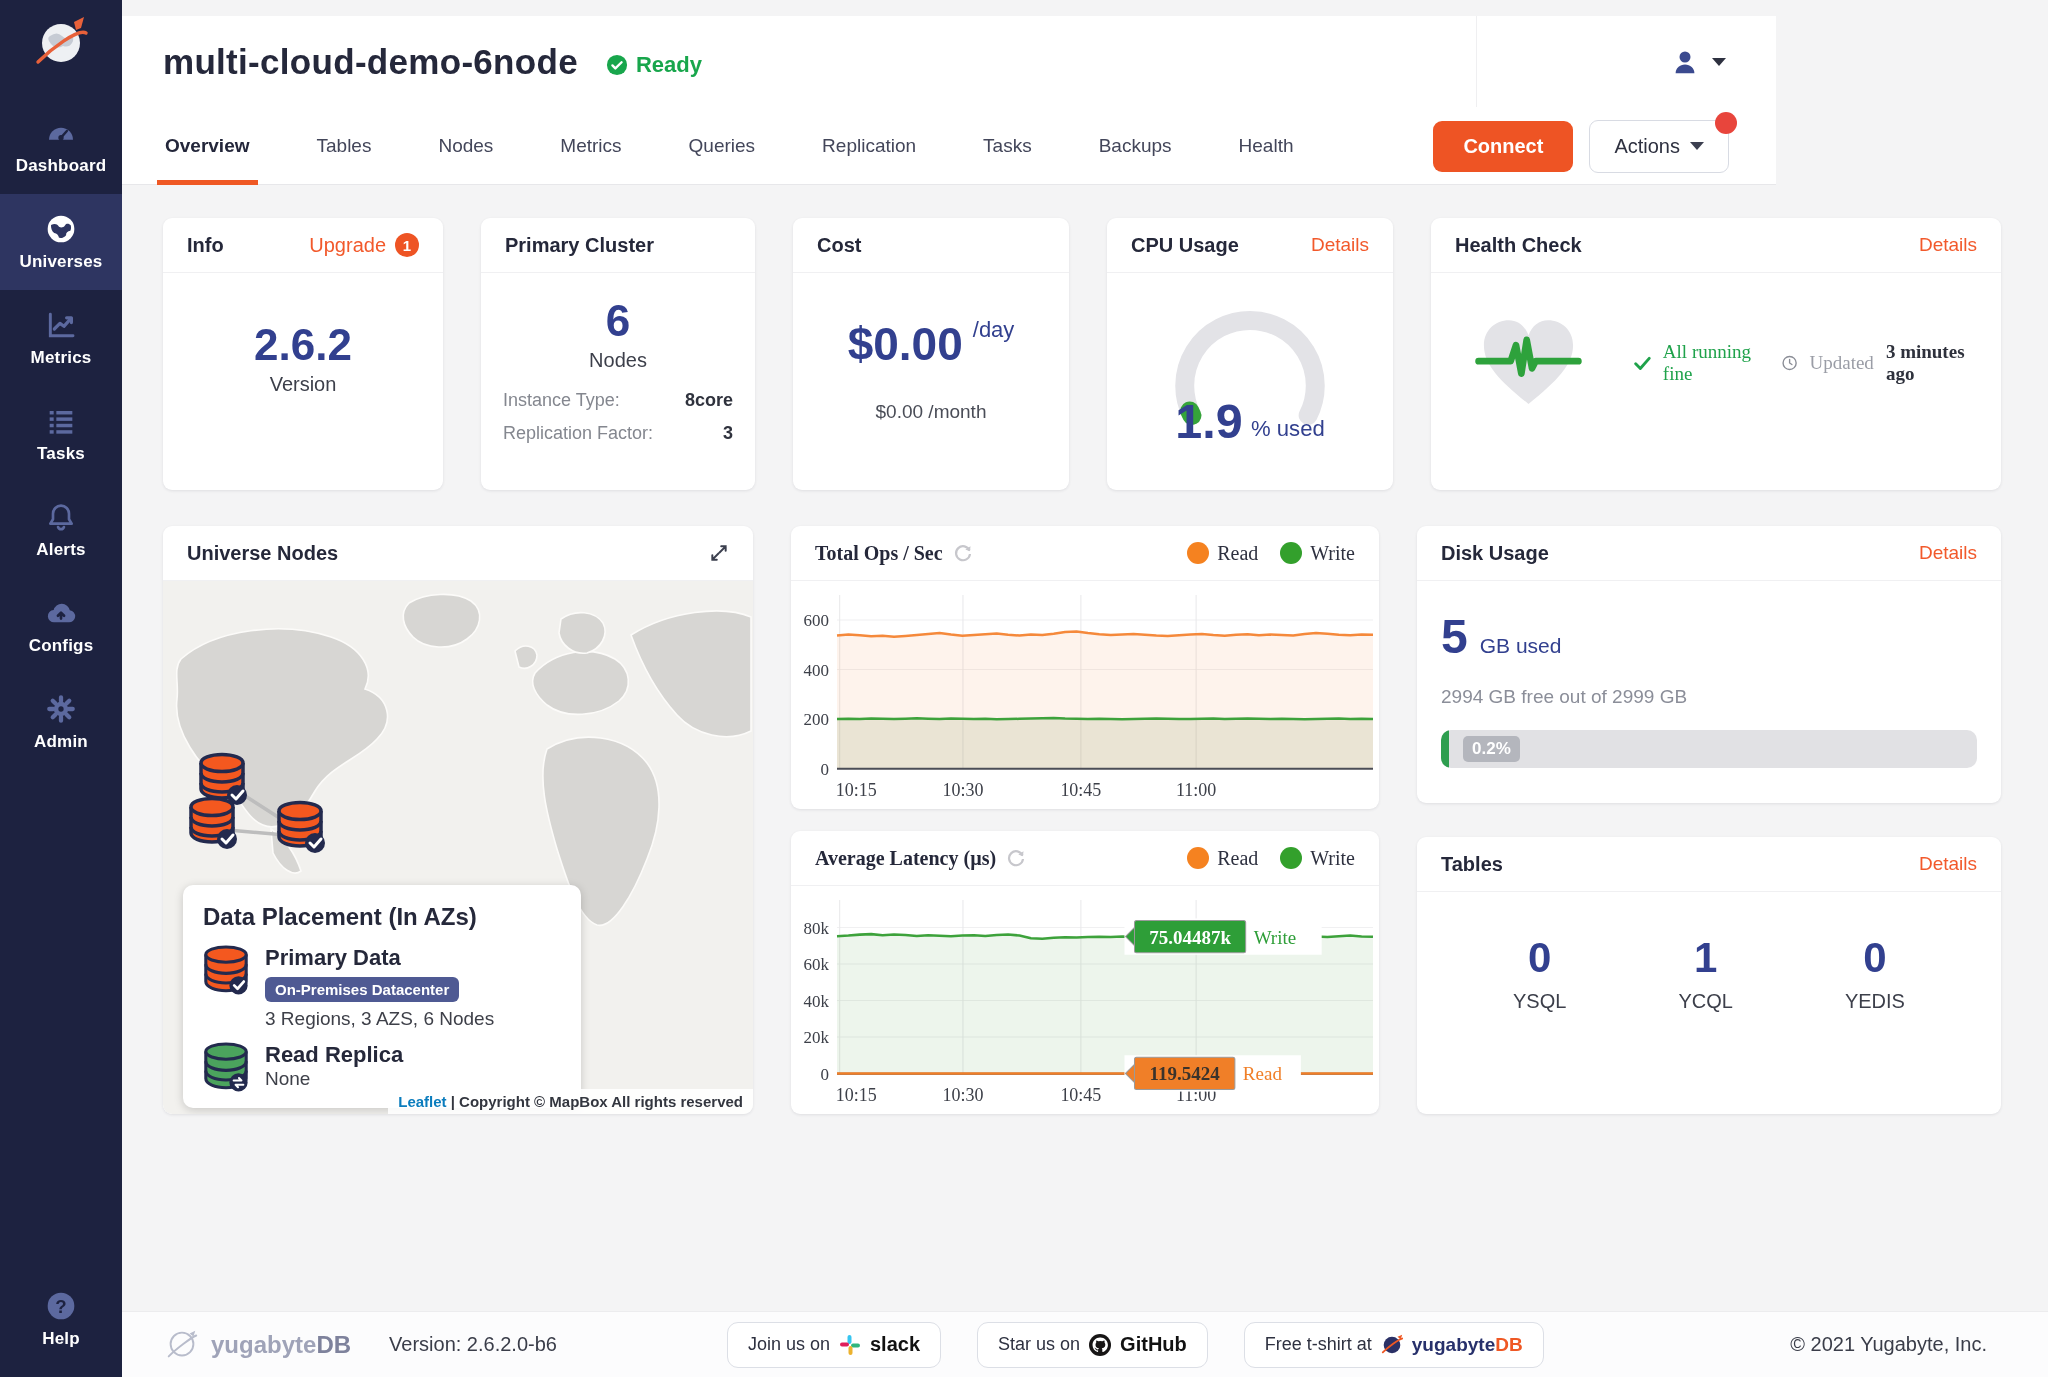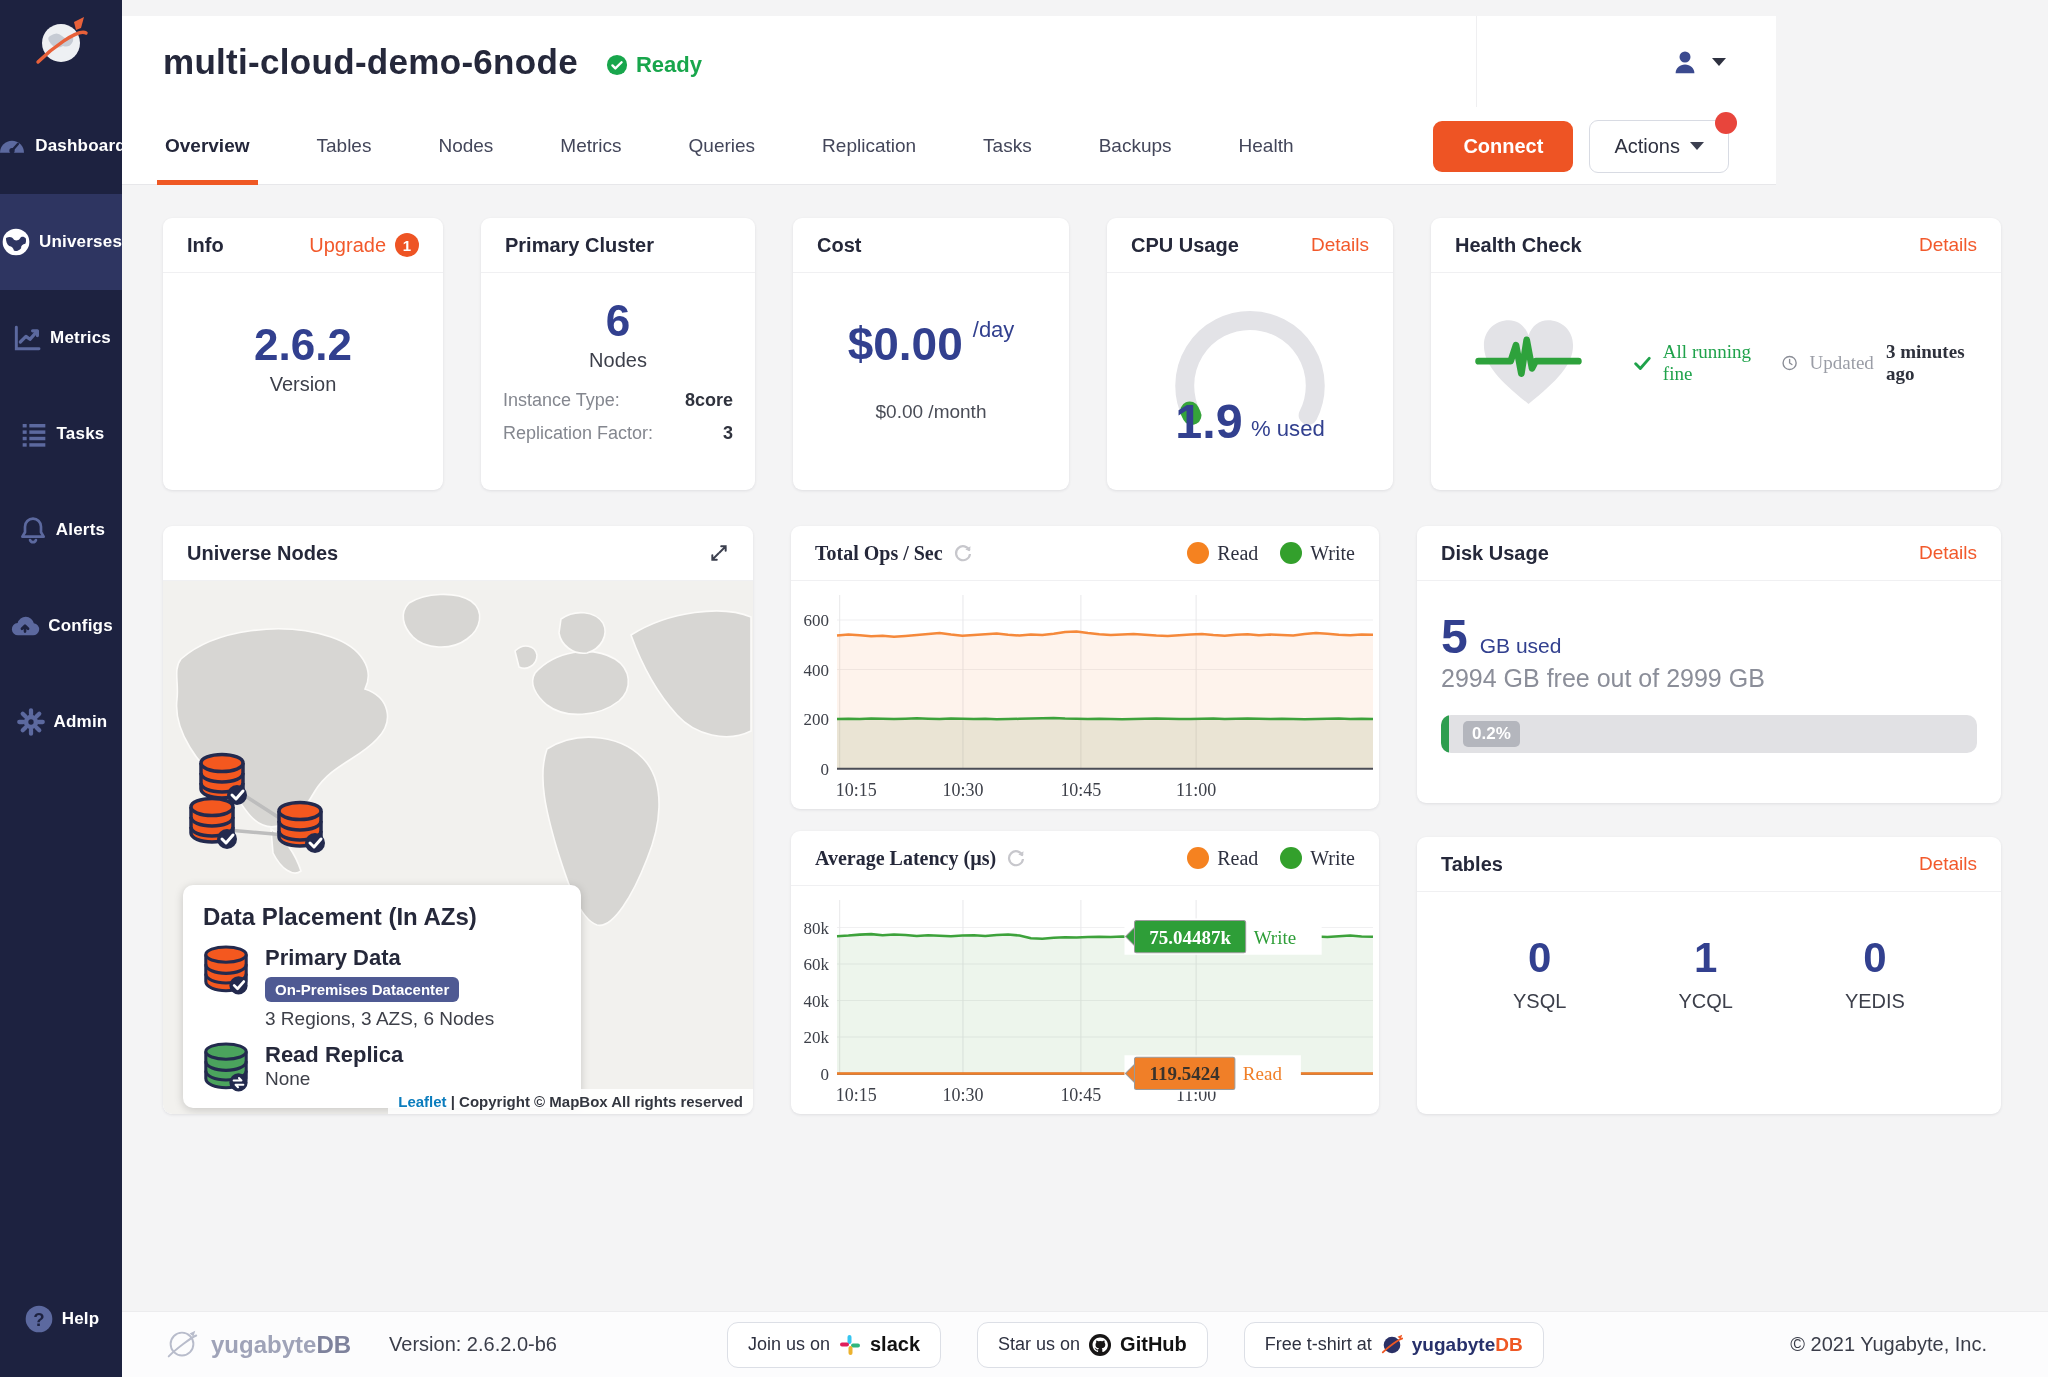--- a/index.html
+++ b/index.html
@@ -5,21 +5,21 @@
   * { box-sizing: border-box; margin: 0; padding: 0; }
   html,body { width:2048px; height:1377px; }
   body { font-family:"Liberation Sans","DejaVu Sans",sans-serif; background:#f4f4f5; overflow:hidden; }
   .app { position:relative; width:2048px; height:1377px; }
 
   
   .sidebar { position:absolute; left:0; top:0; width:122px; height:1377px; background:#1d2240; z-index:30;
              display:flex; flex-direction:column; align-items:center; }
   .side-logo { width:70px; height:70px; margin:10px 0 18px; cursor:pointer; }
   .side-nav { width:100%; }
-  .side-item { width:100%; height:96px; display:flex; flex-direction:row; align-items:center; justify-content:center;
+  .side-item { width:100%; height:96px; display:flex; flex-direction:column; align-items:center; justify-content:center;
                gap:7px; color:#5c699f; cursor:pointer; }
   .side-item.active { background:#2e3561; color:#ffffff; }
   .side-item .side-icon { width:32px; height:32px; }
   .side-item .side-icon svg { width:32px; height:32px; display:block; }
   .side-label { color:#ffffff; font-size:17px; font-weight:600; letter-spacing:.2px; }
   .side-help { margin-top:auto; margin-bottom:10px; width:100%; }
 
   
   .header { position:absolute; left:122px; top:16px; width:1654px; height:169px; background:#fff; z-index:20; }
   .header-top { height:91px; display:flex; align-items:center; padding:0 0 0 41px; position:relative; }
@@ -110,21 +110,21 @@
   .legend-item i { width:22px; height:22px; border-radius:50%; display:inline-block; }
   .refresh-icon { width:20px; height:20px; cursor:pointer; }
 
   
   .c-disk { height:277px; }
   .c-tables { height:277px; margin-top:34px; }
   .disk-body { padding:28px 24px 0; }
   .disk-line { display:flex; align-items:baseline; gap:12px; color:#32408f; }
   .disk-val { font-size:48px; font-weight:700; }
   .disk-unit { font-size:21px; }
-  .disk-free { font-size:25px; color:#8b8e99; }
+  .disk-free { margin-top:22px; font-size:19px; color:#8b8e99; }
   .disk-track { margin-top:22px; height:38px; background:#e1e1e4; border-radius:10px; position:relative; overflow:hidden; }
   .disk-fill { position:absolute; left:0; top:0; bottom:0; background:#2e9e4f; border-radius:10px 0 0 10px; }
   .disk-chip { position:absolute; left:22px; top:50%; transform:translateY(-50%); background:#b4b6bd; color:#fff;
                font-size:17px; font-weight:700; border-radius:5px; padding:3px 9px; }
   .tables-body { display:flex; justify-content:space-around; padding:42px 40px 0; }
   .tstat { text-align:center; }
   .tstat-val { font-size:42px; font-weight:700; color:#32408f; }
   .tstat-label { font-size:20px; color:#3c3f4a; margin-top:8px; }
 
   

